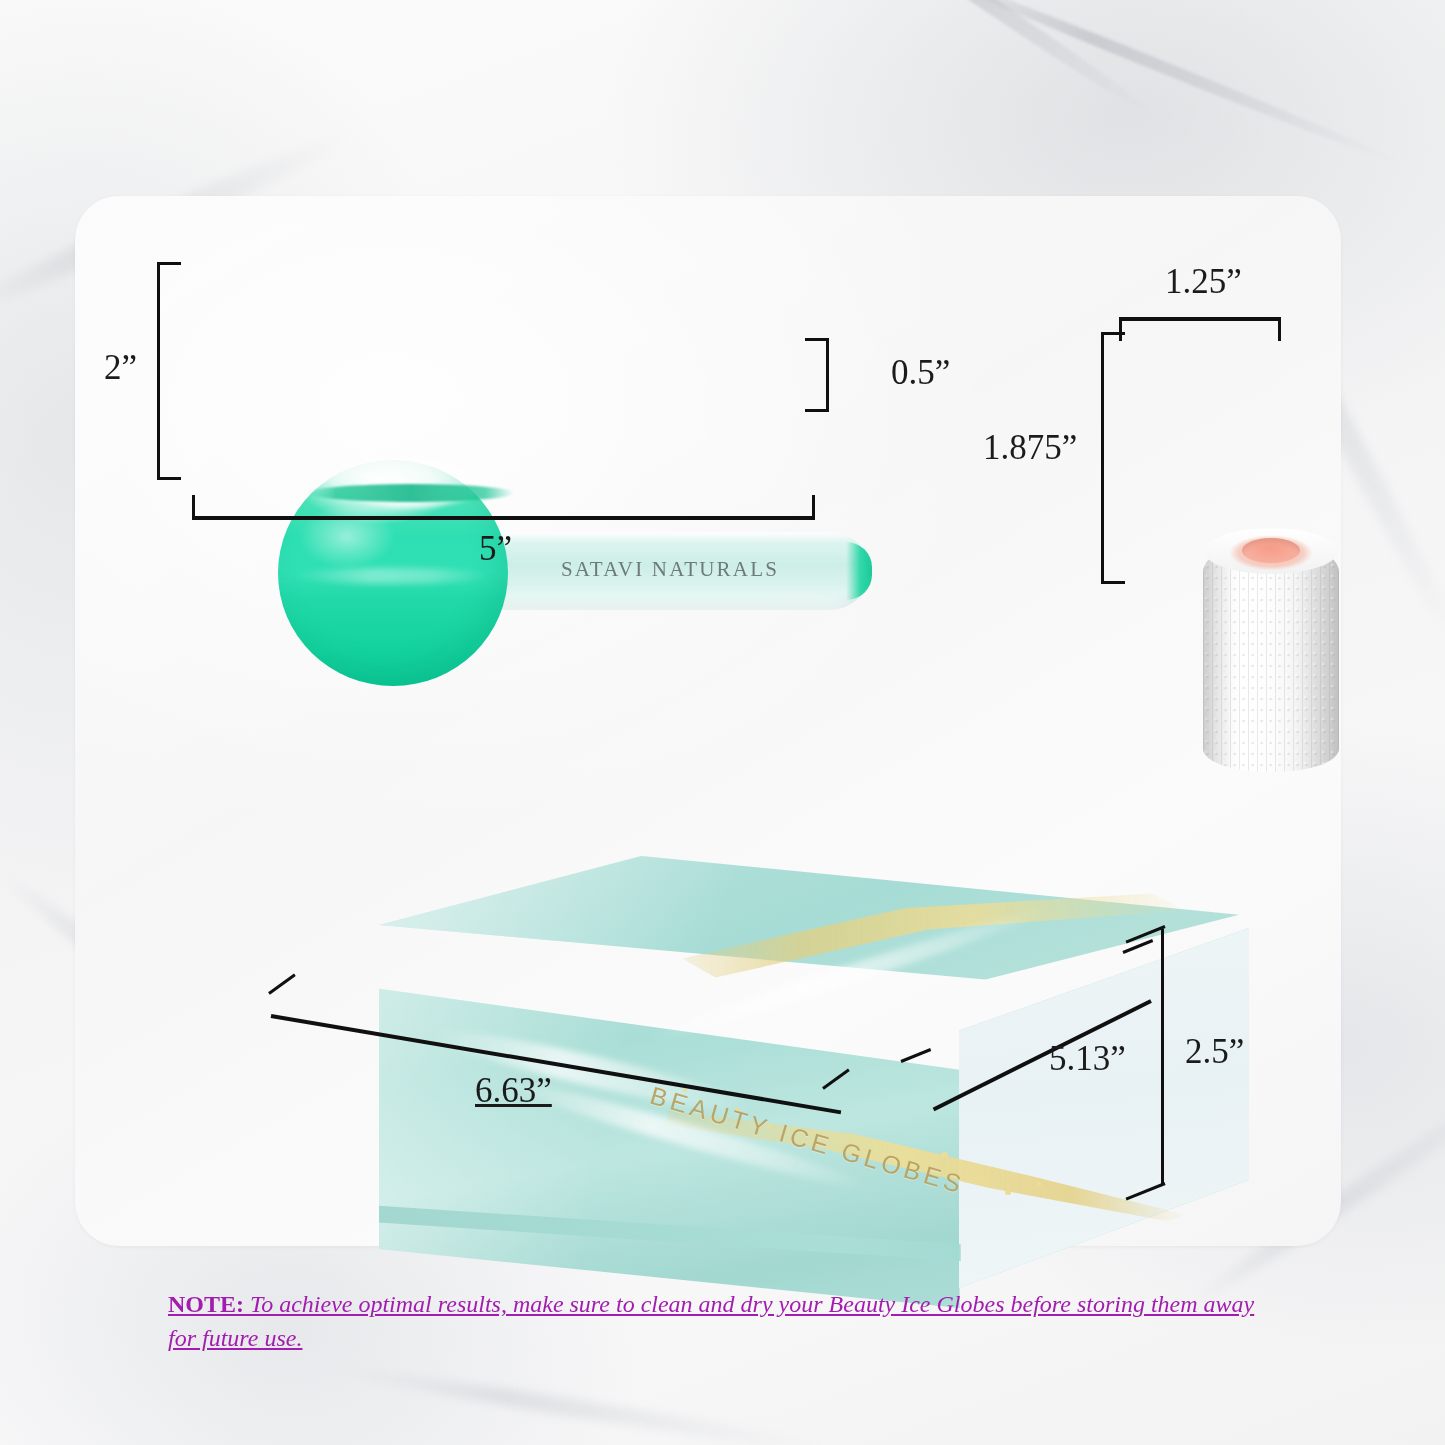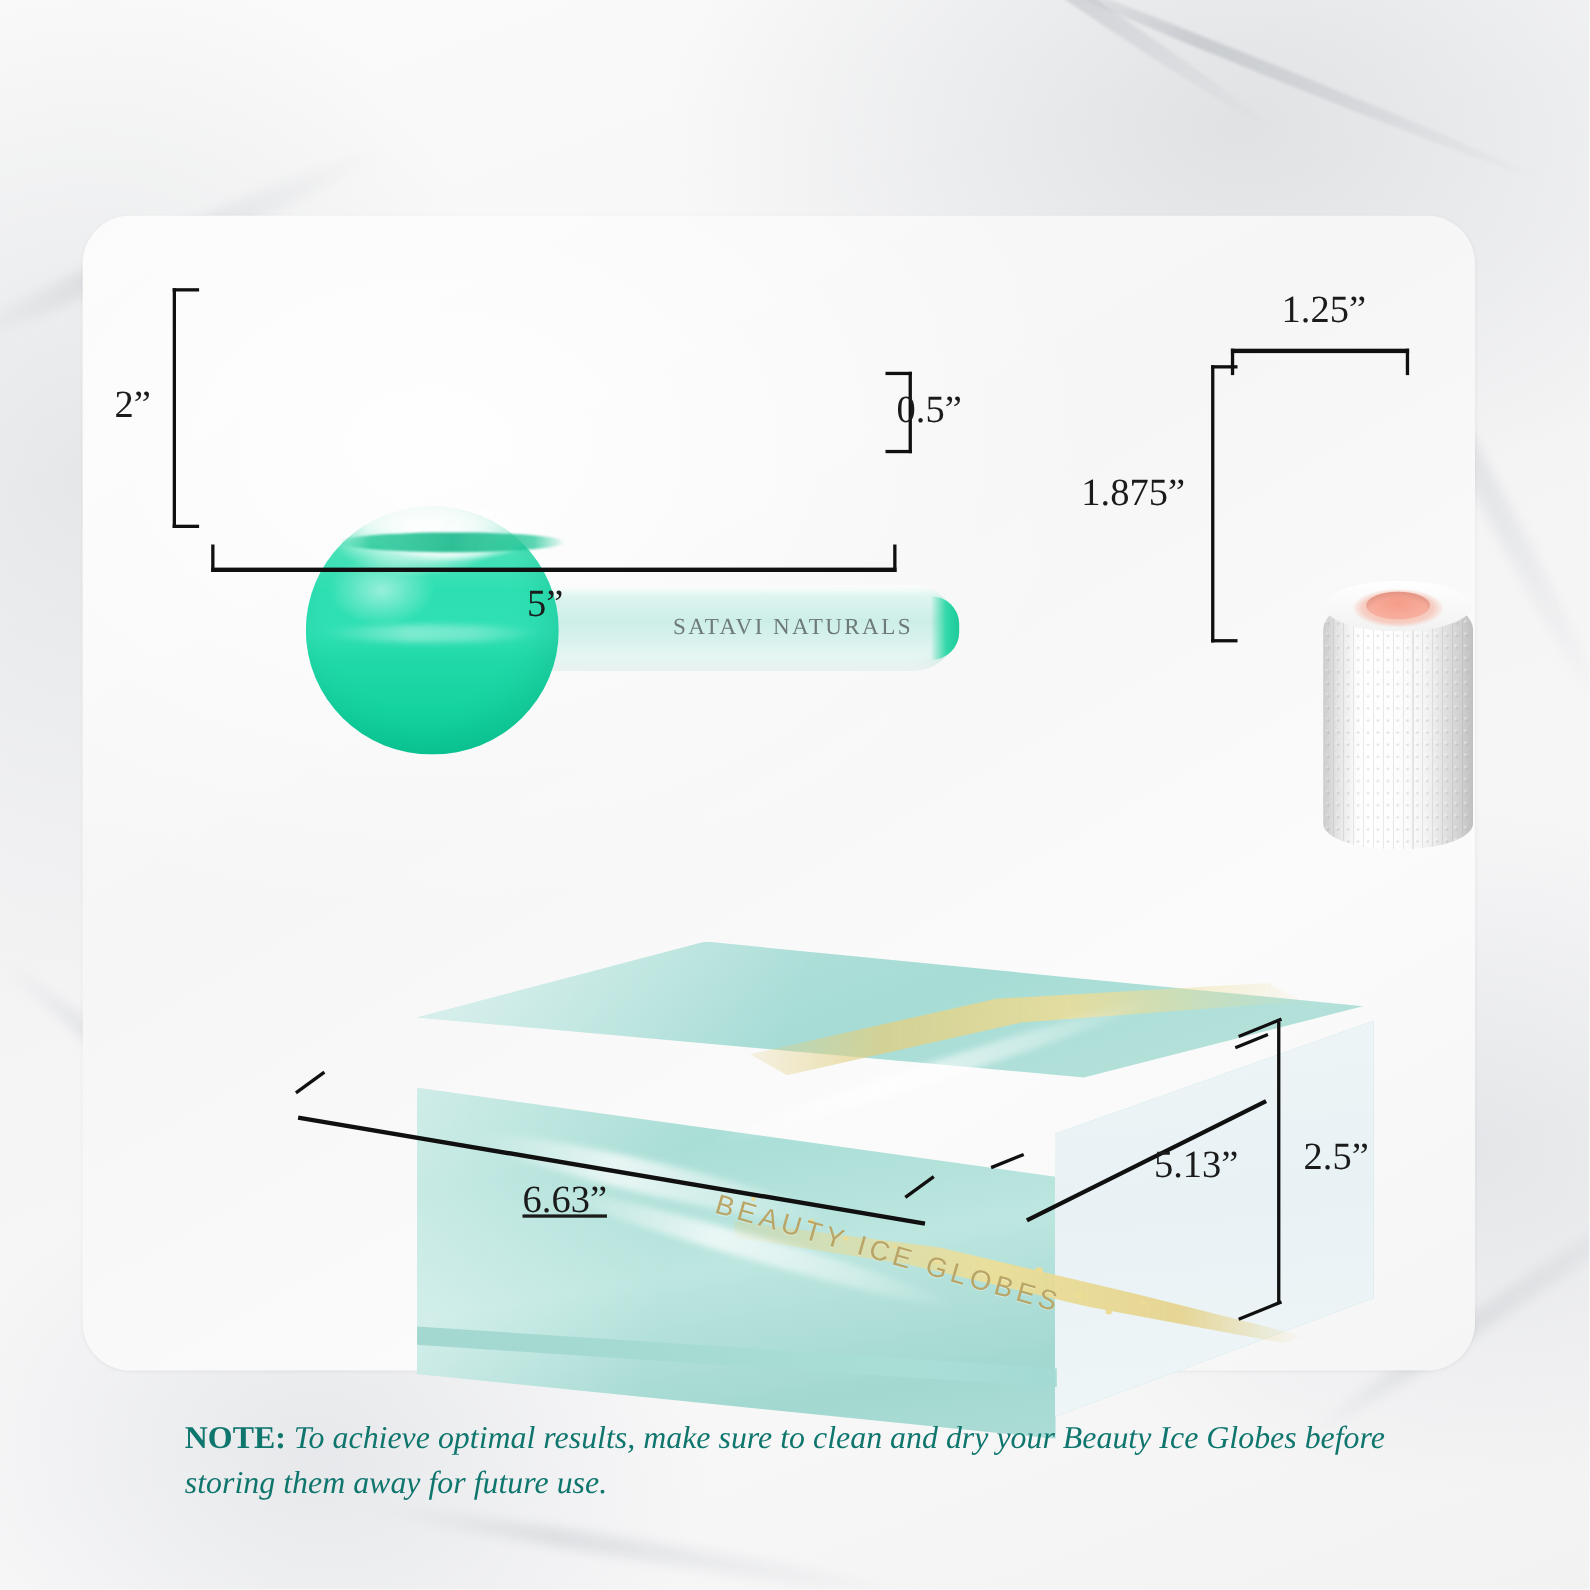--- a/index.html
+++ b/index.html
@@ -57,25 +57,26 @@
     color:#17666c;
     font-family:"Liberation Serif", serif;
     white-space:nowrap;
   }
 
   
   #note{
     position:absolute;
     left:168px; top:1287px;
     width:1110px;
-    font-size:29px;
+    font-size:24px;
     line-height:1.42;
-    color:#0f766e;
+    color:#a21caf;
     font-style:italic;
     font-family:"Liberation Serif", serif;
+    text-decoration:underline;
   }
   #note .lead{ font-style:normal; font-weight:bold; }
 
   
   .dim{
     position:absolute;
     color:#1b1b1b;
     font-size:35px;
     font-family:"Liberation Serif", serif;
     white-space:nowrap;
@@ -109,21 +110,21 @@
     right:-2px; top:10px;
     width:26px; height:58px;
     border-radius:0 30px 30px 0/0 29px 29px 0;
     background:linear-gradient(90deg, rgba(32,214,160,0) 0%, #2ad7a6 55%, #13c795 100%);
     opacity:.95;
   }
   .handle-text{
     position:absolute;
     left:250px; top:99px;
     width:320px;
-    text-align:right;
+    text-align:center;
     font-size:21px;
     letter-spacing:2.2px;
     color:#6e7a77;
     font-family:"Liberation Serif", serif;
   }
 
   
   .ball{
     position:absolute;
     left:18px; top:2px;
@@ -318,21 +319,21 @@
     </div>
 
     <div class="bk" style="left:82px;  top:66px;  width:3px;  height:218px;"></div>
     <div class="bk" style="left:82px;  top:66px;  width:24px; height:3px;"></div>
     <div class="bk" style="left:82px;  top:281px; width:24px; height:3px;"></div>
     <div class="dim" style="left:29px; top:152px;">2”</div>
 
     <div class="bk" style="left:751px; top:142px; width:3px;  height:74px;"></div>
     <div class="bk" style="left:730px; top:142px; width:24px; height:3px;"></div>
     <div class="bk" style="left:730px; top:213px; width:24px; height:3px;"></div>
-    <div class="dim" style="left:740px; top:157px;">0.5”</div>
+    <div class="dim" style="left:816px; top:157px;">0.5”</div>
 
     <div class="bk" style="left:117px; top:320px; width:623px; height:4px;"></div>
     <div class="bk" style="left:117px; top:299px; width:3px;  height:25px;"></div>
     <div class="bk" style="left:737px; top:299px; width:3px;  height:25px;"></div>
     <div class="dim" style="left:404px; top:333px;">5”</div>
 
     <div id="roller-wrap">
       <div class="cyl">
         <div class="ribs"></div>
         <div class="nubs"></div>

